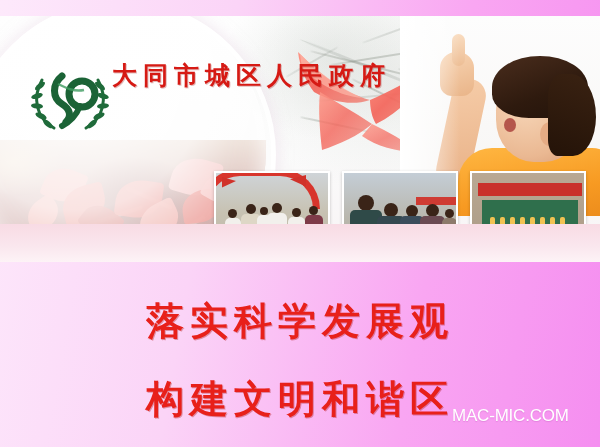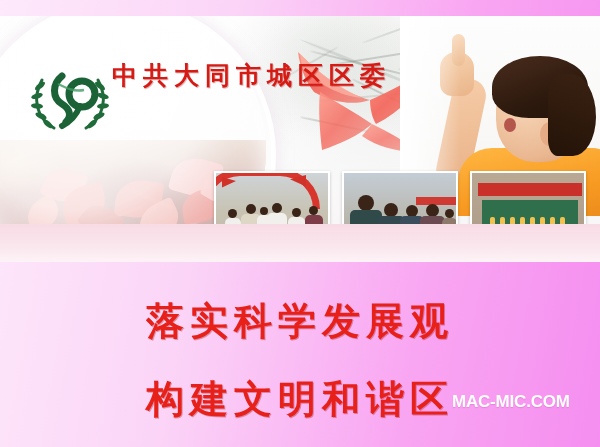--- a/index.html
+++ b/index.html
@@ -163,22 +163,22 @@
   .slogans{position:absolute;left:0;top:262px;width:600px;height:185px;}
   .slogan{
     position:absolute;color:#e8201a;font-weight:700;
     font-size:38px;letter-spacing:6px;white-space:nowrap;
     font-family:"DejaVu Sans","Liberation Sans",sans-serif;
     text-shadow:1px 1px 0 rgba(170,18,14,.35);
   }
   .slogan1{left:146px;top:34px;}
   .slogan2{left:146px;top:112px;}
   .watermark{
-    position:absolute;left:452px;top:392px;
-    color:#ffffff;font-size:17px;font-weight:700;letter-spacing:-.2px;
+    position:absolute;left:452px;top:406px;
+    color:#ffffff;font-size:17px;font-weight:400;letter-spacing:-.2px;
     font-family:"Liberation Sans","DejaVu Sans",sans-serif;
     text-shadow:0 1px 1px rgba(190,90,180,.35);
   }
 </style>
 </head>
 <body>
 
 <div id="poster">
 
   <div class="banner">
@@ -275,21 +275,21 @@
         </g>
         <g fill="none" stroke="#1b6336" stroke-width="7">
           <circle cx="54" cy="34" r="13"></circle>
         </g>
         <path d="M52 46 C48 56, 42 62, 34 66" fill="none" stroke="#1b6336" stroke-width="6" stroke-linecap="round"></path>
         <path d="M30 24 C38 28, 46 32, 56 30" fill="none" stroke="#3f9b60" stroke-width="2.5" opacity=".8"></path>
       </svg>
     </div>
 
     <div class="org">
-      <div class="org-l1">中共大同市城区区委</div>
+      <div class="org-l1">大同市城区人民政府</div>
     </div>
 
     <div class="photos">
 
       <div class="photo p1">
         <div class="arch"></div>
         <div class="flag" style="left:6px;top:4px;width:14px;height:22px;clip-path:polygon(0 0,100% 18%,0 48%);"></div>
         <div class="flag" style="left:74px;top:2px;width:16px;height:24px;clip-path:polygon(100% 0,0 18%,100% 48%);"></div>
         <div class="head" style="left:12px;top:36px;width:9px;height:9px;"></div>
         <div class="person shirt-w" style="left:9px;top:45px;width:16px;height:22px;"></div>

